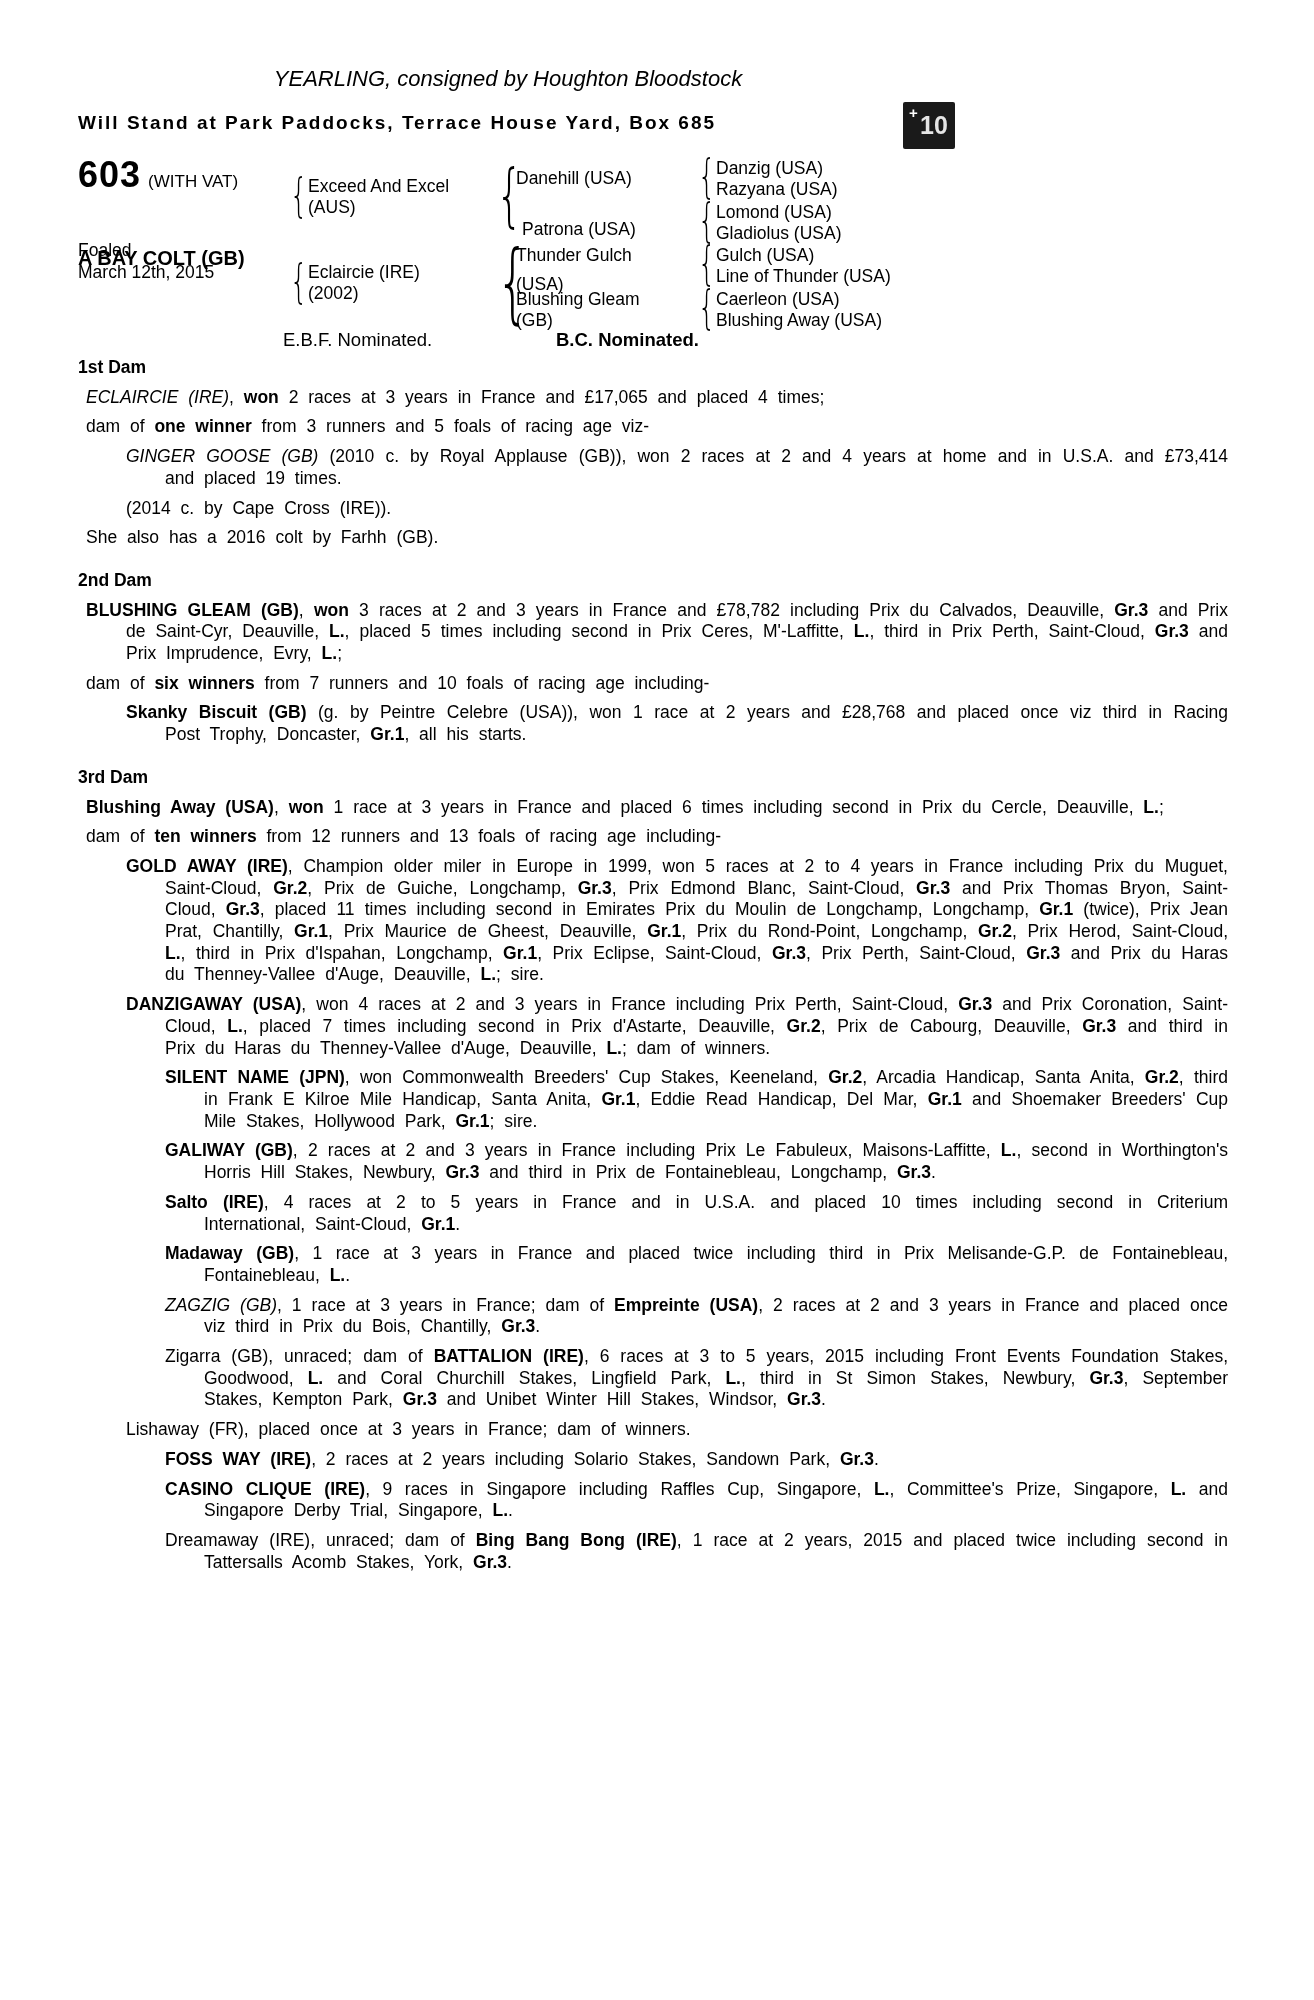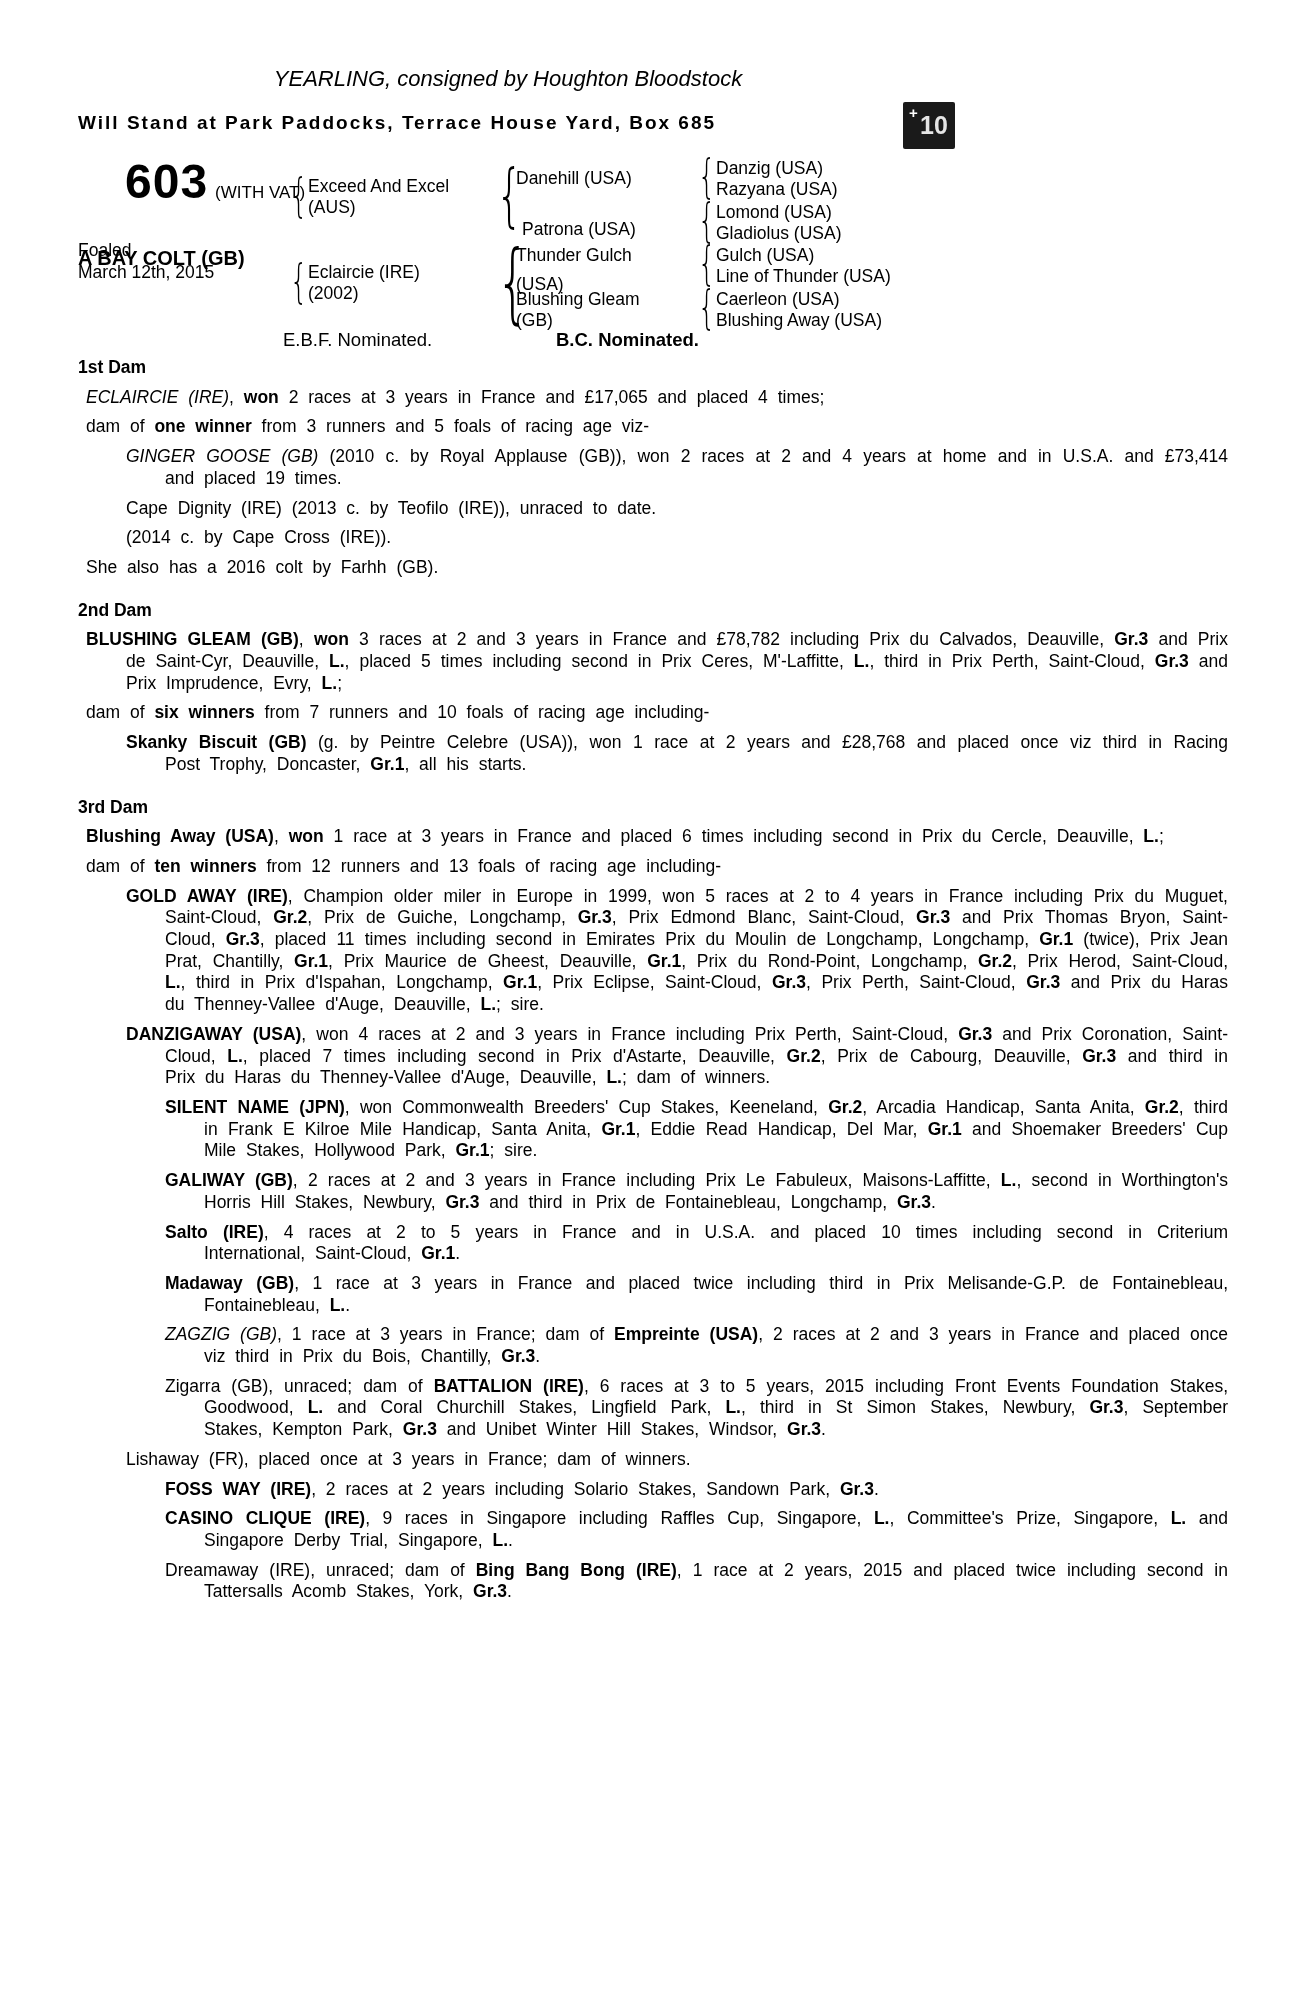--- a/index.html
+++ b/index.html
@@ -20,21 +20,21 @@
     font-weight:bold; font-size:19px; letter-spacing:2px;
   }
   .badge {
     position:absolute; left:903px; top:102px; width:52px; height:47px;
     background:#1a1a1a; border-radius:2px;
   }
   .badge-plus { position:absolute; left:6px; top:2px; color:#fff; font-size:15px; font-weight:bold; }
   .badge-num  { position:absolute; left:17px; top:9px; color:#e5e5e5; font-size:25px; font-weight:bold; }
 
   .lotline { position:absolute; left:78px; top:154px; white-space:nowrap; }
-  .lotnum  { font-size:48px; font-weight:bold; letter-spacing:1px;margin-left:47px; }
+  .lotnum  { font-size:36px; font-weight:bold; letter-spacing:1px; }
   .vat     { font-size:17px; margin-left:7px; }
   .desc    { position:absolute; left:78px; top:211px; font-weight:bold; font-size:20px;margin-top:36px; }
   .foaled  { position:absolute; left:78px; top:240px; font-size:17.5px; }
   .fdate   { position:absolute; left:78px; top:262px; font-size:17.5px; }
 
   .pedigree { position:absolute; left:290px; top:150px; width:960px; height:200px; font-size:17.5px; }
   .ped   { position:absolute; white-space:nowrap; }
   .brace { position:absolute; line-height:1; font-weight:300;
            transform:scaleX(0.6); transform-origin:left top;
            font-family:"DejaVu Sans", sans-serif; }
@@ -107,21 +107,20 @@
 <div class="nom-ebf">E.B.F. Nominated.</div>
 <div class="nom-bc">B.C. Nominated.</div>
 
 <div class="bodytext">
 
   <div class="sec">
     <div class="dam-heading">1st Dam</div>
     <p class="para hang1"><span class="i">ECLAIRCIE (IRE)</span><span>, </span><span class="b">won</span><span> 2 races at 3 years in France and £17,065 and placed 4 times;</span></p>
     <p class="para hang1"><span>dam of </span><span class="b">one winner</span><span> from 3 runners and 5 foals of racing age viz-</span></p>
     <p class="para ind1"><span class="i">GINGER GOOSE (GB)</span><span> (2010 c. by Royal Applause (GB)), won 2 races at 2 and 4 years at home and in U.S.A. and £73,414 and placed 19 times.</span></p>
-    <p class="para ind1"><span>Cape Dignity (IRE) (2013 c. by Teofilo (IRE)), unraced to date.</span></p>
     <p class="para ind1"><span>(2014 c. by Cape Cross (IRE)).</span></p>
     <p class="para hang1"><span>She also has a 2016 colt by Farhh (GB).</span></p>
   </div>
 
   <div class="sec">
     <div class="dam-heading">2nd Dam</div>
     <p class="para hang1"><span class="b">BLUSHING GLEAM (GB)</span><span>, </span><span class="b">won</span><span> 3 races at 2 and 3 years in France and £78,782 including Prix du Calvados, Deauville, </span><span class="b">Gr.3</span><span> and Prix de Saint-Cyr, Deauville, </span><span class="b">L.</span><span>, placed 5 times including second in Prix Ceres, M'-Laffitte, </span><span class="b">L.</span><span>, third in Prix Perth, Saint-Cloud, </span><span class="b">Gr.3</span><span> and Prix Imprudence, Evry, </span><span class="b">L.</span><span>;</span></p>
     <p class="para hang1"><span>dam of </span><span class="b">six winners</span><span> from 7 runners and 10 foals of racing age including-</span></p>
     <p class="para ind1"><span class="b">Skanky Biscuit (GB)</span><span> (g. by Peintre Celebre (USA)), won 1 race at 2 years and £28,768 and placed once viz third in Racing Post Trophy, Doncaster, </span><span class="b">Gr.1</span><span>, all his starts.</span></p>
   </div>

